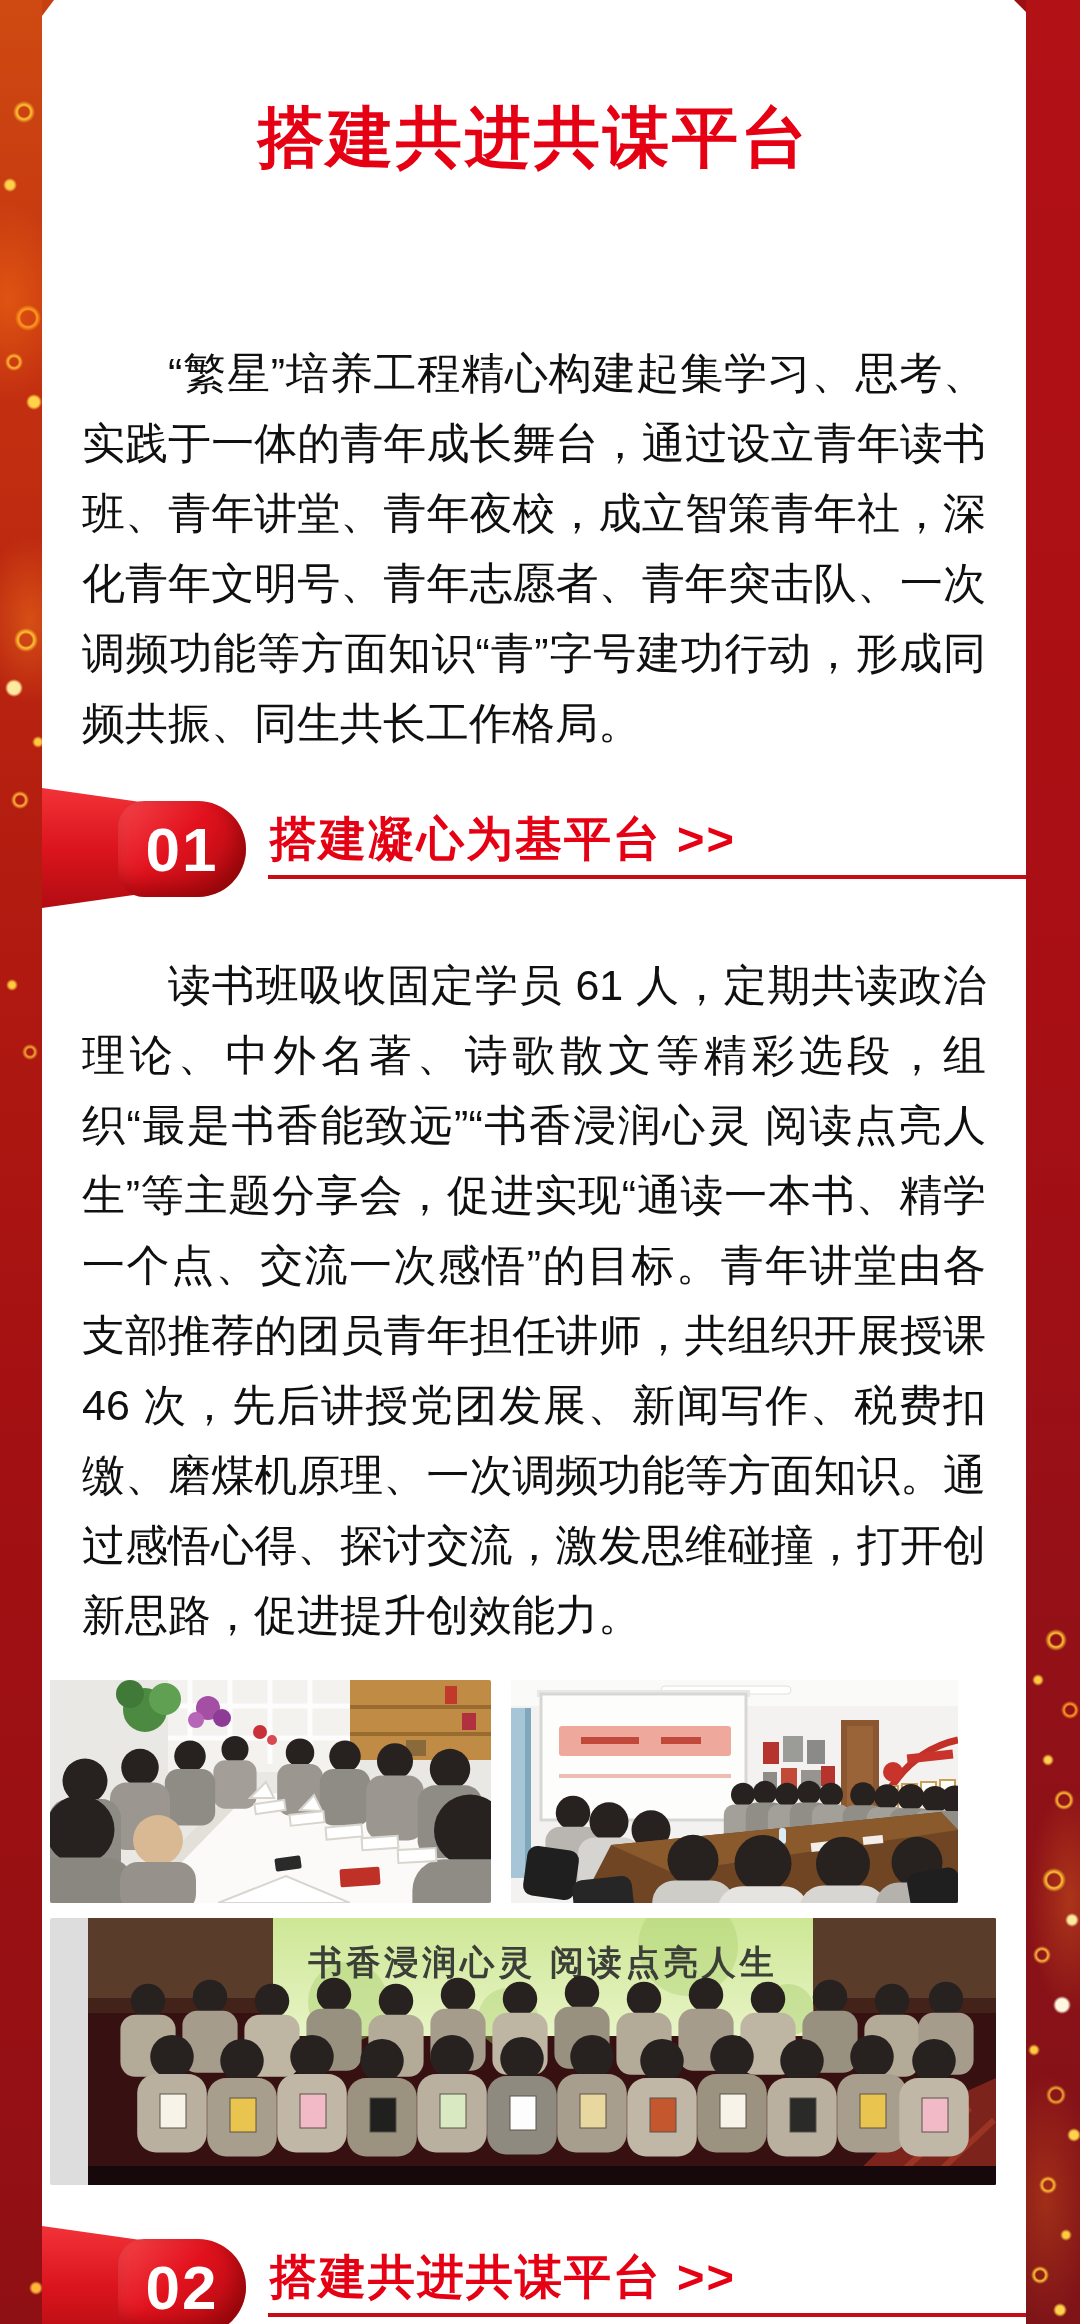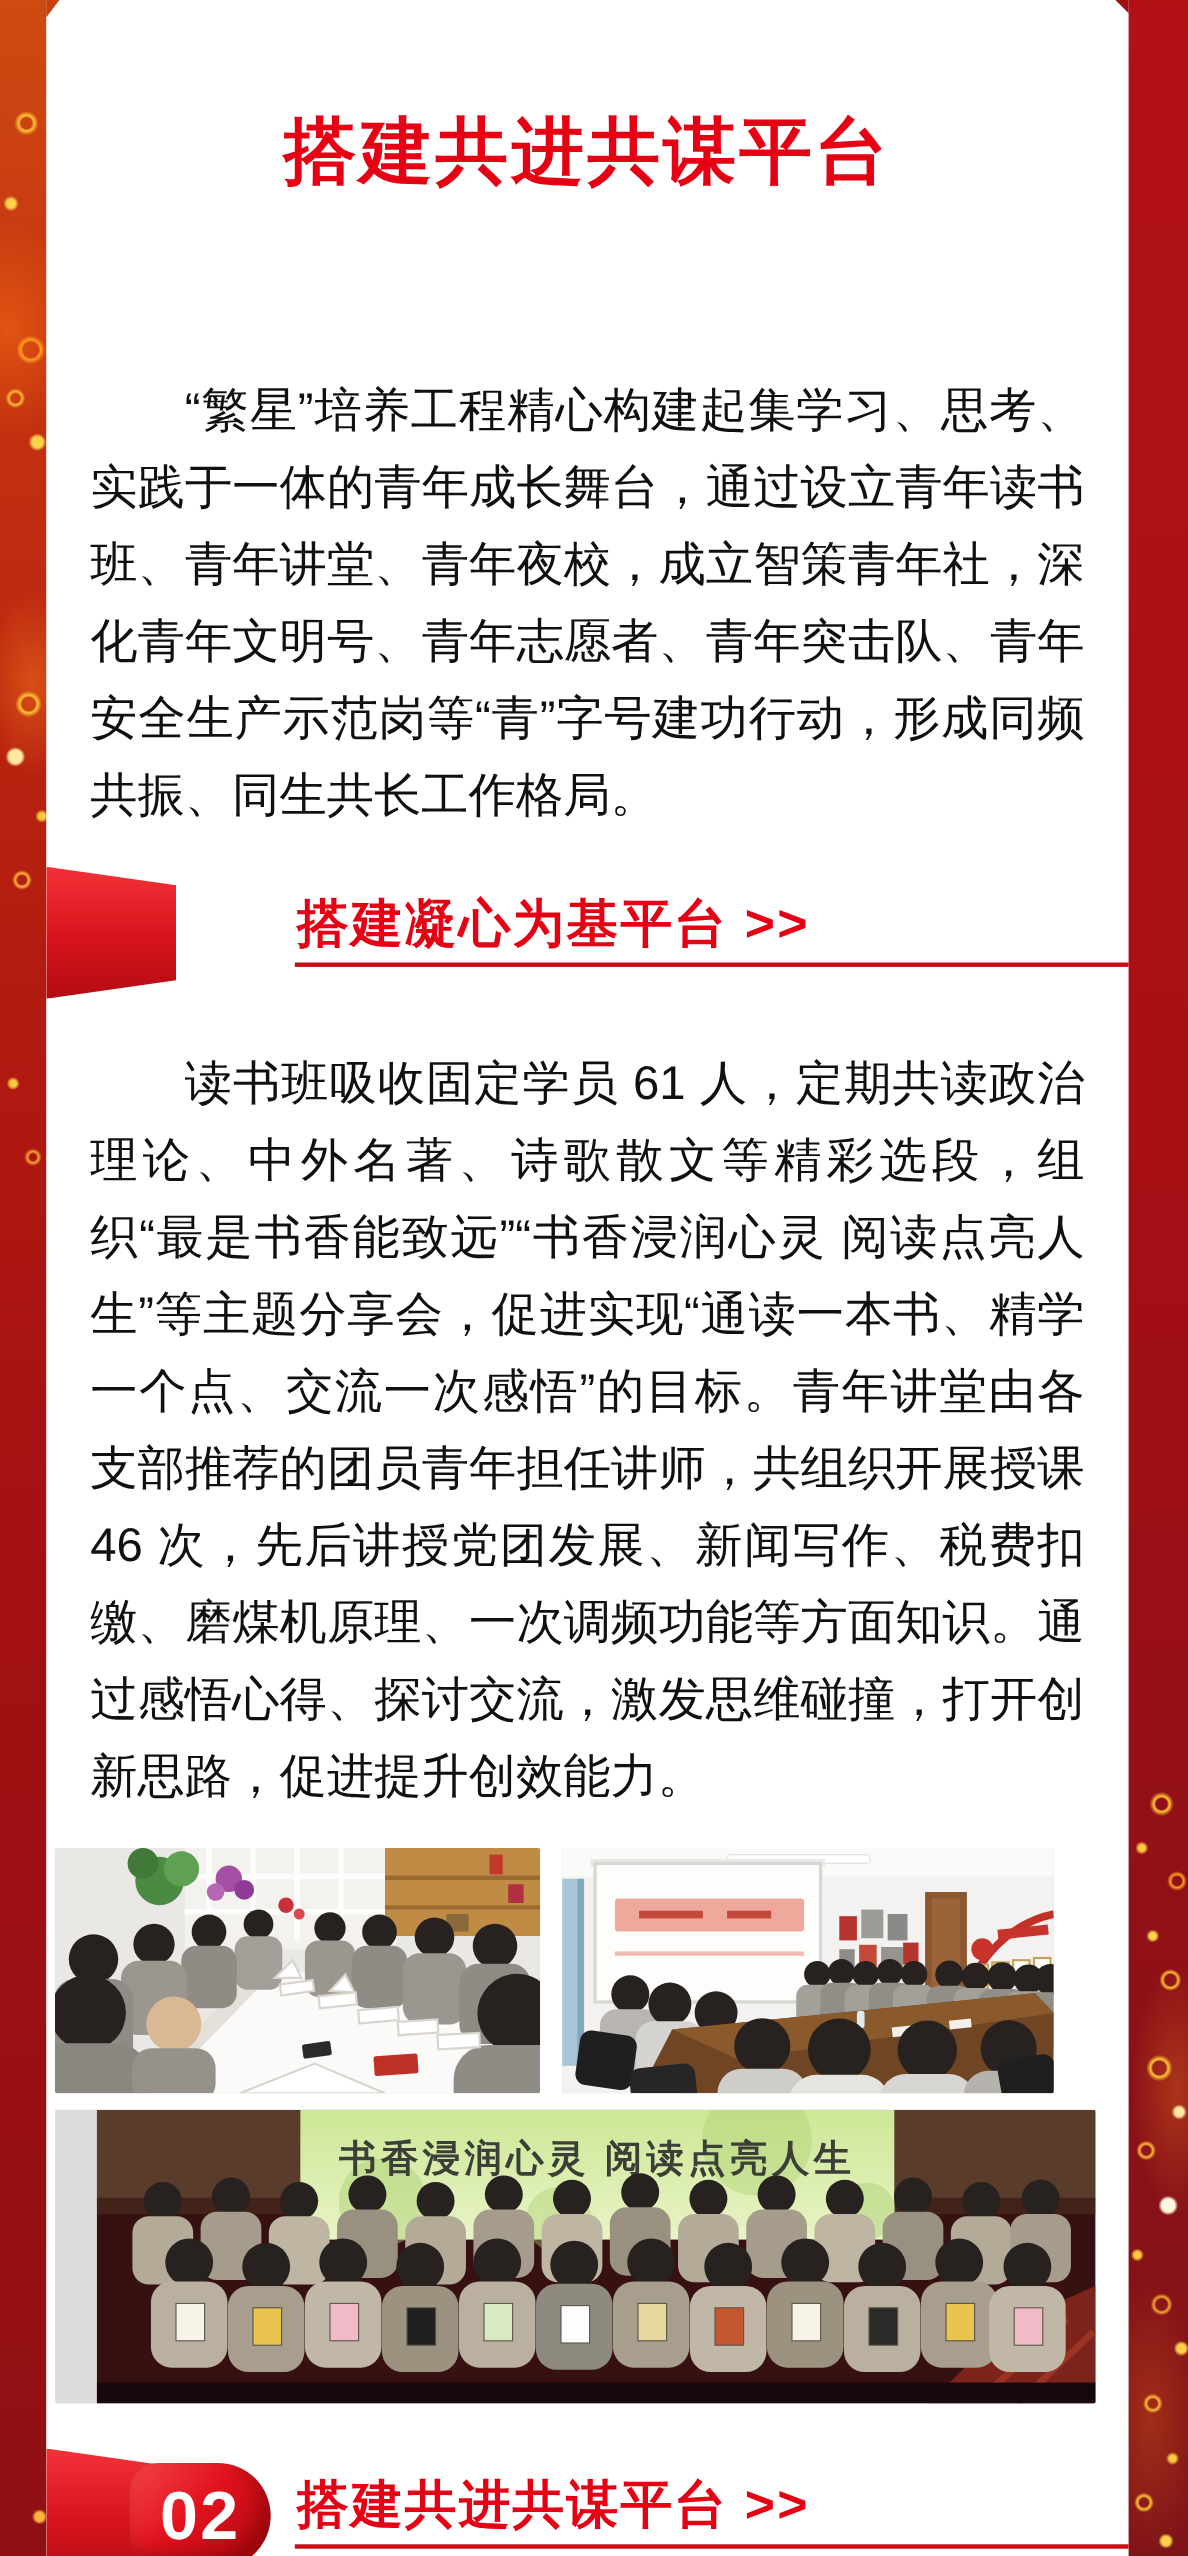--- a/index.html
+++ b/index.html
@@ -117,24 +117,25 @@
 
   <div class="band band-left"></div>
   <div class="band band-right"></div>
   <div class="chamfer chamfer-tl"></div>
   <div class="chamfer chamfer-tr"></div>
 
   <div class="title">
     <div>搭建共进共谋平台</div>
   </div>
 
-  <p class="para para-intro">“繁星”培养工程精心构建起集学习、思考、实践于一体的青年成长舞台，通过设立青年读书班、青年讲堂、青年夜校，成立智策青年社，深化青年文明号、青年志愿者、青年突击队、青年安全生产示范岗等“青”字号建功行动，形成同频共振、同生共长工作格局。</p>
+  <p class="para para-intro">“繁星”培养工程精心构建起集学习、思考、实践于一体的青年成长舞台，通过设立青年读书班、青年讲堂、青年夜校，成立智策青年社，深化青年文明号、青年志愿者、青年突击队、一次调频功能等方面知识“青”字号建功行动，形成同频共振、同生共长工作格局。</p>
 
   <div class="sec sec-01">
     <div class="tail"></div>
+    <div class="pill">01</div>
     <div class="head">搭建凝心为基平台 &gt;&gt;</div>
     <div class="rule"></div>
   </div>
 
   <p class="para para-body1">读书班吸收固定学员 61 人，定期共读政治理论、中外名著、诗歌散文等精彩选段，组织“最是书香能致远”“书香浸润心灵 阅读点亮人生”等主题分享会，促进实现“通读一本书、精学一个点、交流一次感悟”的目标。青年讲堂由各支部推荐的团员青年担任讲师，共组织开展授课 46 次，先后讲授党团发展、新闻写作、税费扣缴、磨煤机原理、一次调频功能等方面知识。通过感悟心得、探讨交流，激发思维碰撞，打开创新思路，促进提升创效能力。</p>
 
   <div class="photo-row">
     <div class="photo">
       <svg width="441" height="223" viewBox="0 0 441 223">
         <rect width="441" height="223" fill="#eae8e4"></rect>

